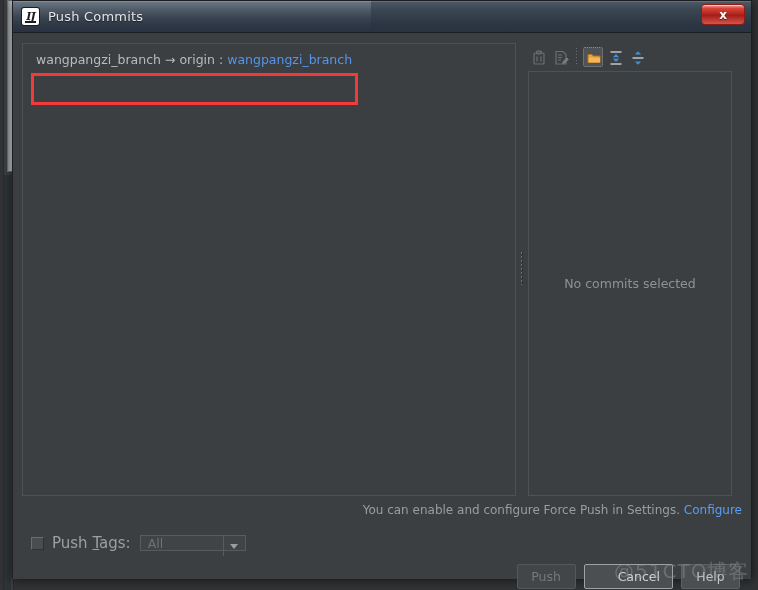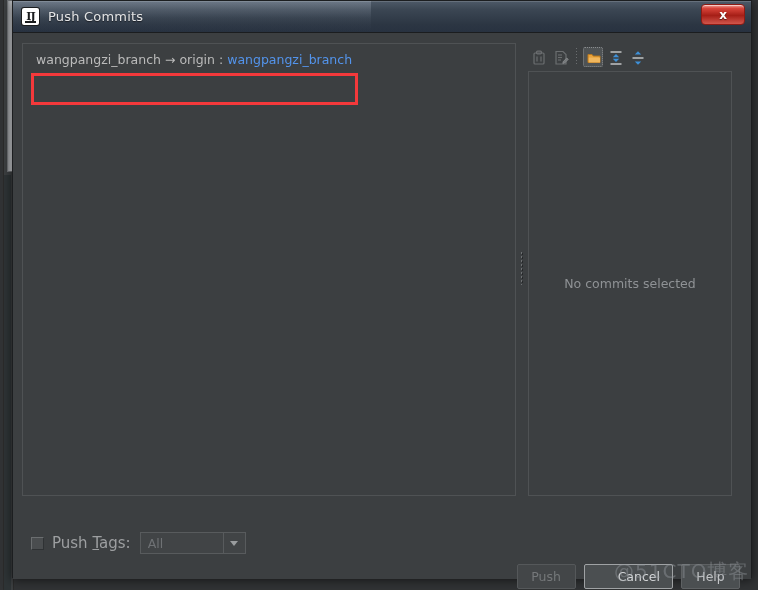--- a/index.html
+++ b/index.html
@@ -75,20 +75,21 @@
     background:rgba(255,255,255,.14);
   }
   .tb-icon {
     width: 17px; height: 17px;
     margin-left: 9px;
     background: #ffffff;
     border-radius: 2px;
     position: relative;
     flex: none;
     box-shadow: 0 0 0 1px #1b1d1f;
+    font-style: italic;
   }
   .tb-icon .ij {
     position: absolute;
     inset: 0;
     color: #1b1d1f;
     font-family: "DejaVu Serif", "Liberation Serif", serif;
     font-size: 11px;
     font-weight: bold;
     line-height: 17px;
     text-align: center;
@@ -269,21 +270,21 @@
   }
   #pushtags-label {
     margin-left: 8px;
     font-size: 15px;
     color: #9d9fa1;
     white-space: nowrap;
   }
   #pushtags-label u { text-decoration: underline; }
   #pushtags-combo {
     margin-left: 9px;
-    width: 106px; height: 22px;
+    width: 106px; height: 16px;
     background: #414446;
     border: 1px solid #585b5d;
     box-sizing: border-box;
     display: flex;
     align-items: center;
     position: relative;
   }
   #pushtags-combo .val {
     margin-left: 7px;
     font-size: 12.5px;
@@ -433,20 +434,24 @@
             <polygon points="10,16.8 6.8,13.4 13.2,13.4" fill="#3d90d8"></polygon>
           </svg>
         </div>
       </div>
 
       <div id="detail-body">
         <span id="no-commits">No commits selected</span>
       </div>
     </div>
 
+    <div id="force-hint">
+      <span>You can enable and configure Force Push in Settings.</span>
+      <span class="link">Configure</span>
+    </div>
 
     <div id="pushtags-row">
       <div id="pushtags-check"></div>
       <span id="pushtags-label"><span>Push </span><u>T</u><span>ags:</span></span>
       <div id="pushtags-combo">
         <span class="val">All</span>
         <span class="arrowbox">
           <span class="caret-down"></span>
         </span>
       </div>

